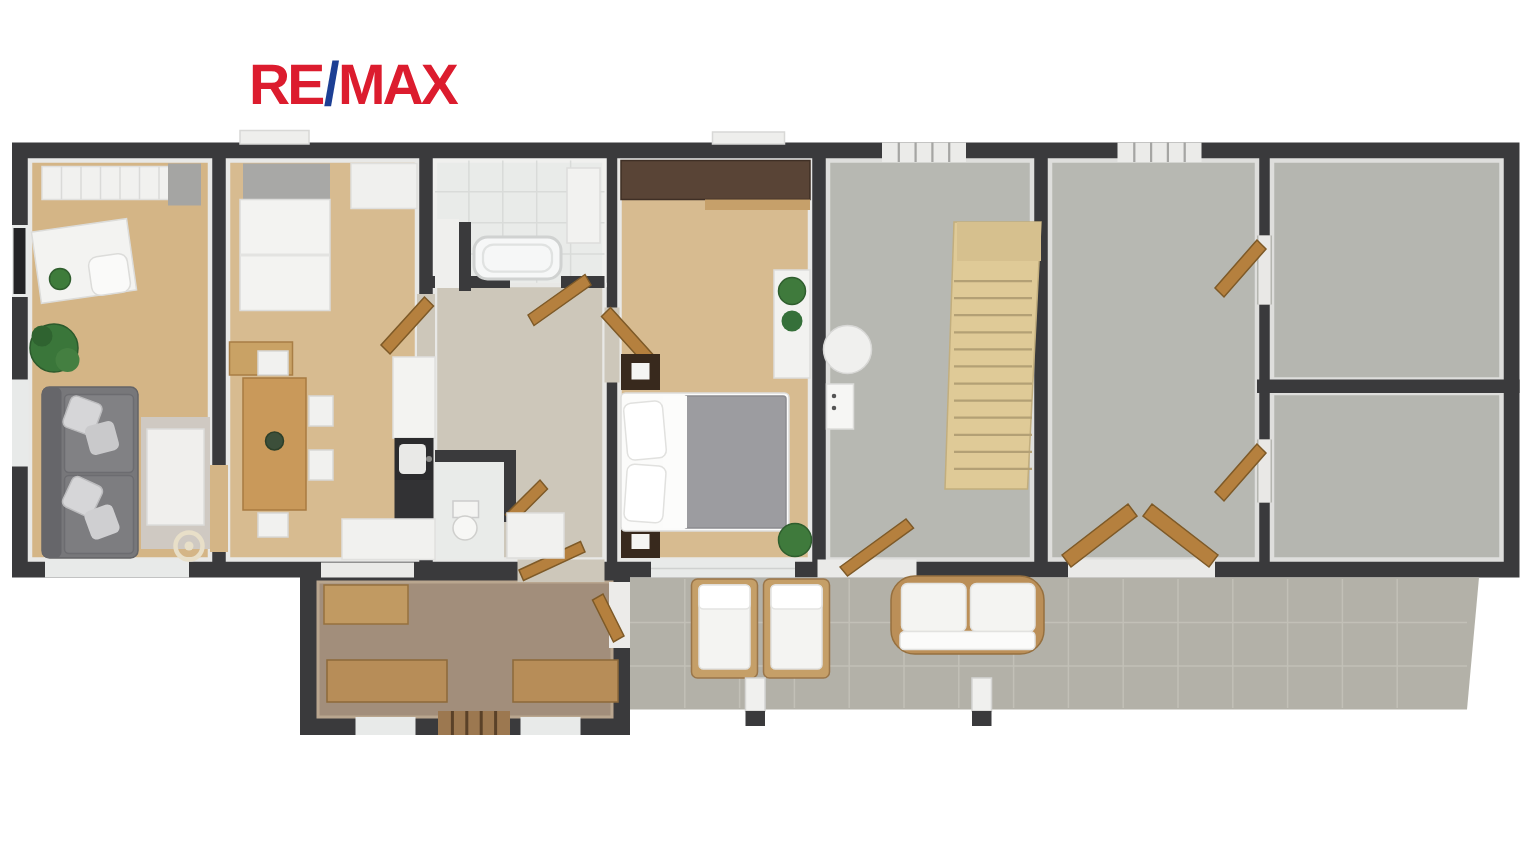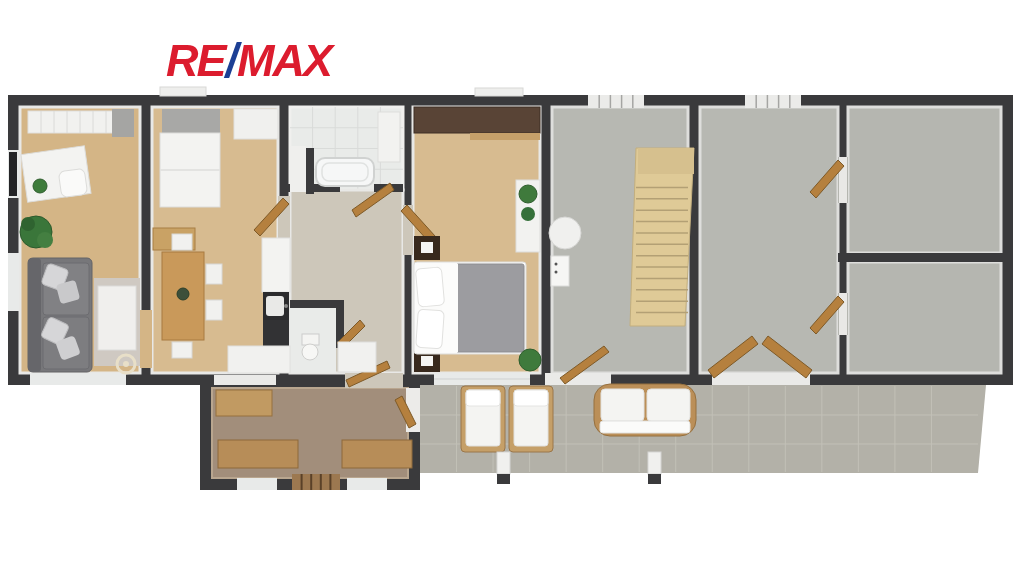--- a/index.html
+++ b/index.html
@@ -1,19 +1,19 @@
 <!DOCTYPE html>
 <html style="--logo-red: #dc1c2e; --logo-blue: #1c3f94;"><head>
 <meta charset="utf-8">
 <style>
   html,body{margin:0;padding:0;background:#ffffff;}
   .stage{position:relative;width:1024px;height:576px;background:#ffffff;overflow:hidden;
          font-family:"Liberation Sans", sans-serif;}
   .logo{position:absolute;left:166px;top:38px;z-index:2;
-        font-weight:bold;font-style:italic;font-size:45px;letter-spacing:-2px;line-height:1;
+        font-weight:bold;font-size:38px;letter-spacing:-2px;line-height:1;
         user-select:none;}
   .logo .red{color:var(--logo-red,#dc1c2e);}
   .logo .blue{color:var(--logo-blue,#1c3f94);display:inline-block;transform:scaleY(1.08);padding:0 1px;}
   svg{position:absolute;left:0;top:0;}
 </style>
 </head>
 <body>
 
 <div class="stage">
   <div class="logo">

